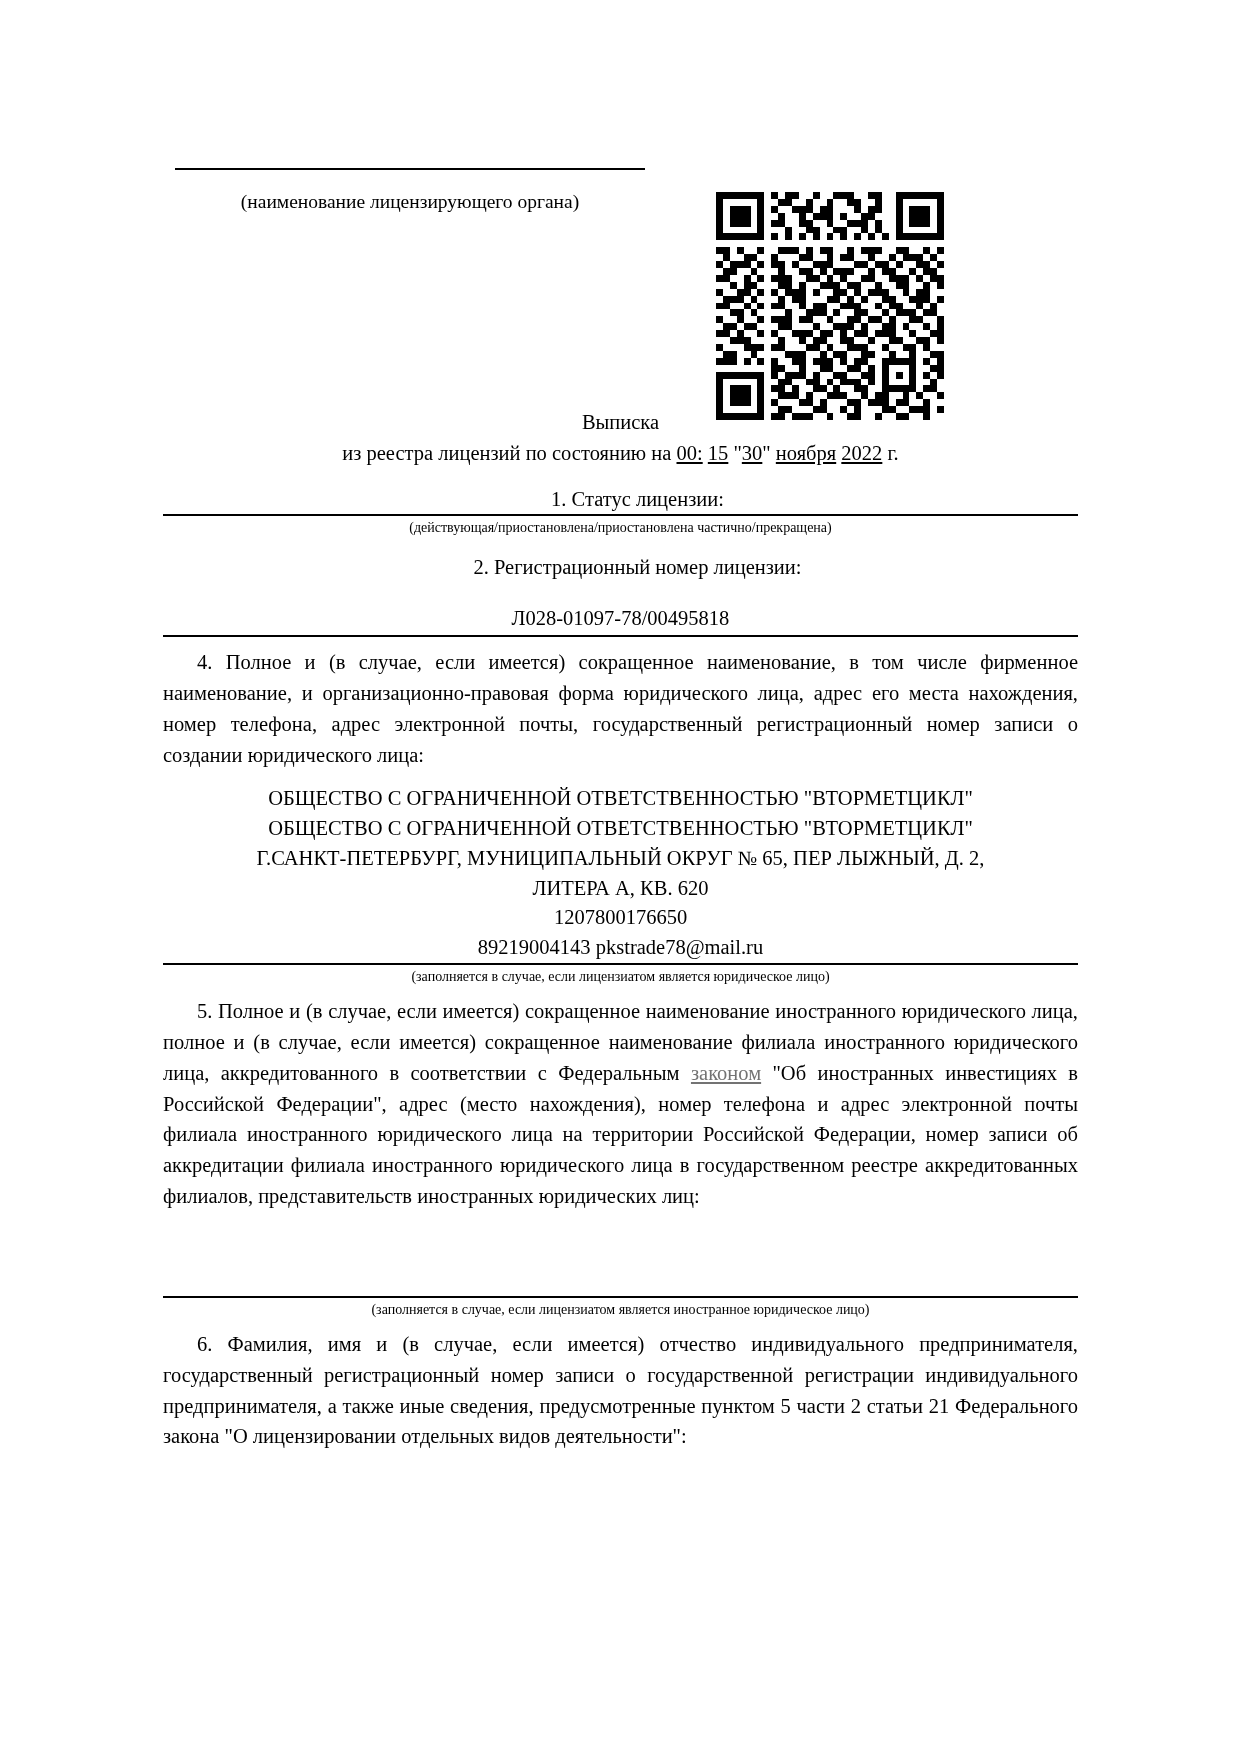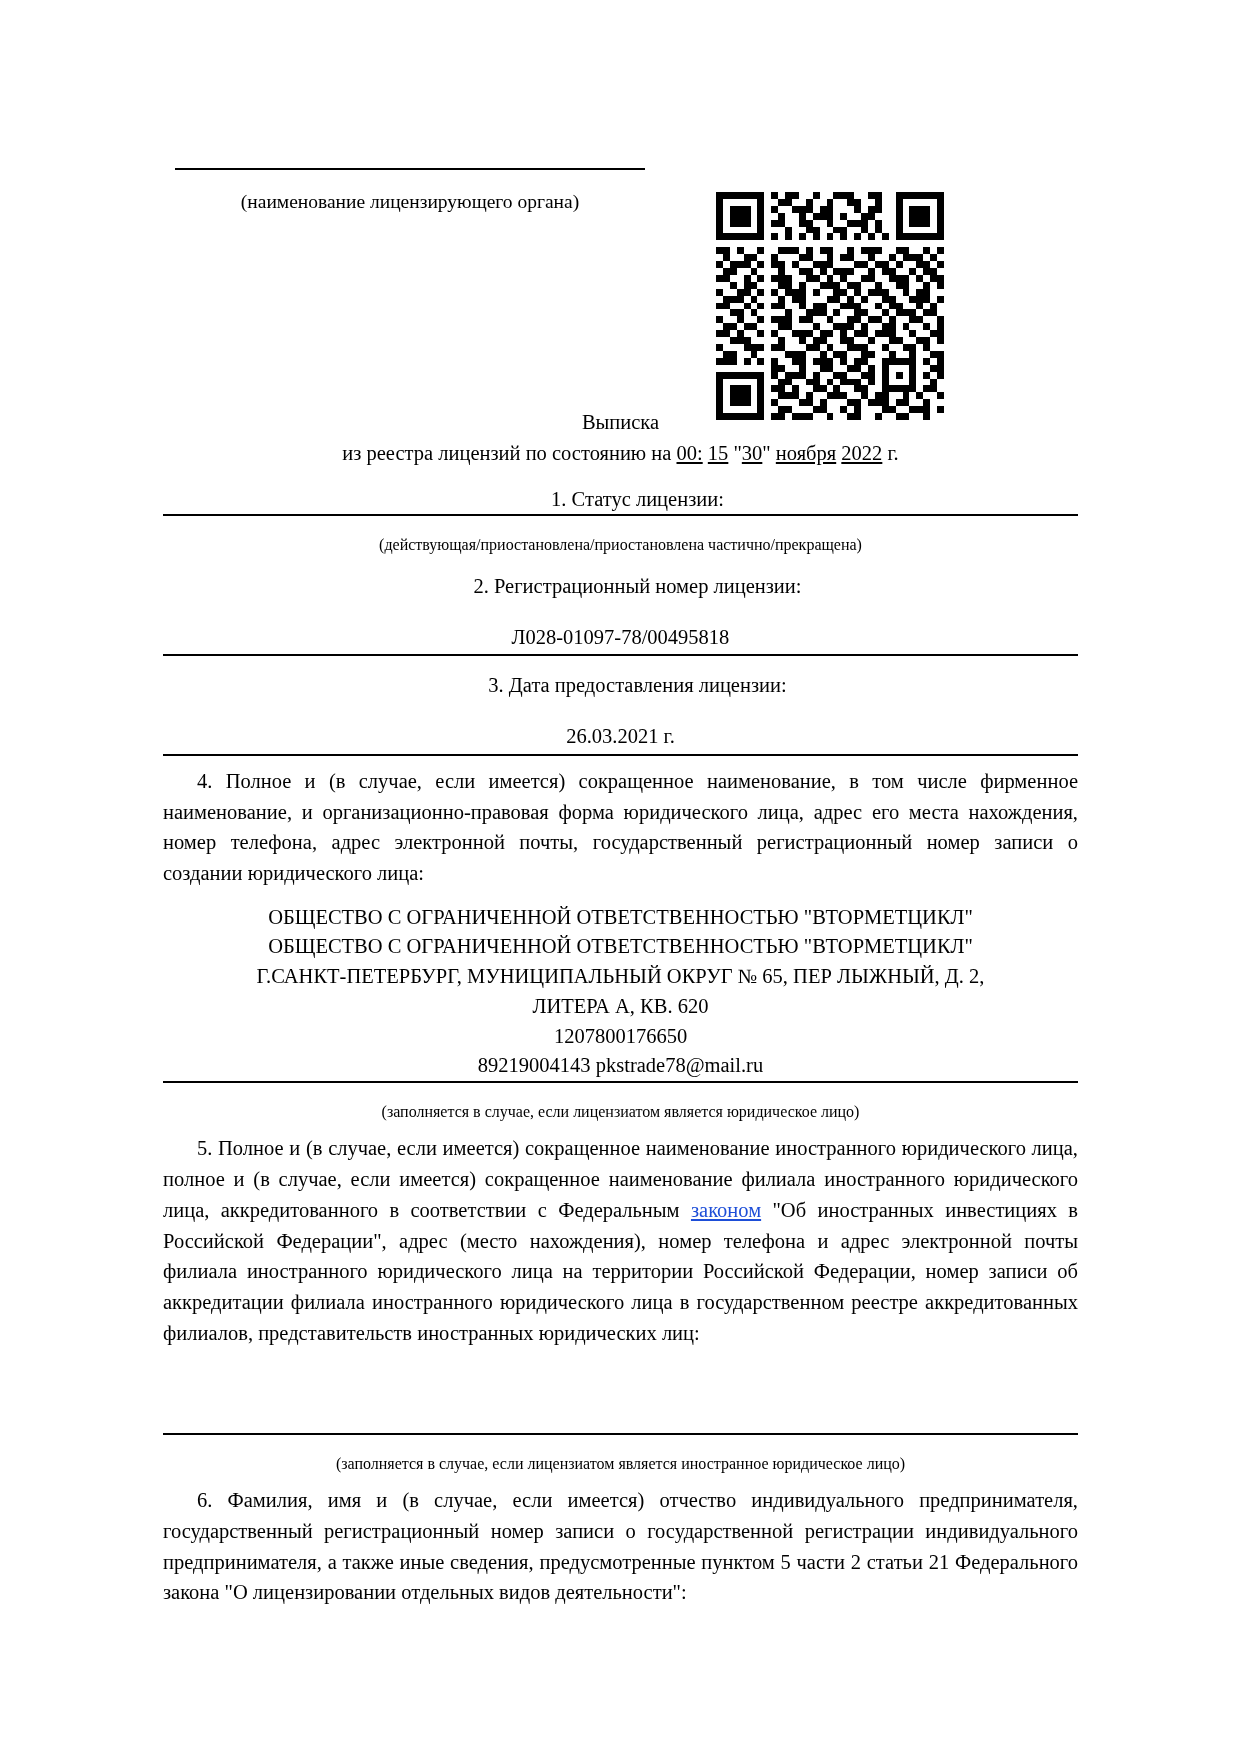--- a/index.html
+++ b/index.html
@@ -84,35 +84,35 @@
     margin-bottom: 2px;
   }
   .rule {
     width: 100%;
     height: 0;
     border-top: 2px solid #000;
     margin: 0;
   }
   .rule-caption {
     text-align: center;
-    font-size: 16px;
+    font-size: 14px;
     line-height: 1.4;
-    padding-top: 18px;
+    padding-top: 2px;
   }
 
   
   .para {
     font-size: 20.5px;
     line-height: 1.5;
     text-align: justify;
     text-indent: 34px;
     margin: 10px 0 0 0;
     hyphens: none;
   }
-  .link { color: #1d4ed8; text-decoration: underline; }
+  .link { color: #737373; text-decoration: underline; }
 
   
   .entity-block {
     text-align: center;
     font-size: 20.5px;
     line-height: 1.45;
     margin-top: 14px;
   }
   .entity-line { display: block; white-space: nowrap; }
 
@@ -466,25 +466,20 @@
       <div class="rule"></div>
       <div class="rule-caption">(действующая/приостановлена/приостановлена частично/прекращена)</div>
     </div>
 
     <div class="section">
       <span class="sec-label">2. Регистрационный номер лицензии:</span>
       <span class="sec-value">Л028-01097-78/00495818</span>
       <div class="rule"></div>
     </div>
 
-    <div class="section">
-      <span class="sec-label">3. Дата предоставления лицензии:</span>
-      <span class="sec-value">26.03.2021 г.</span>
-      <div class="rule"></div>
-    </div>
 
     <div class="section">
       <p class="para">4. Полное и (в случае, если имеется) сокращенное наименование, в том числе фирменное наименование, и организационно-правовая форма юридического лица, адрес его места нахождения, номер телефона, адрес электронной почты, государственный регистрационный номер записи о создании юридического лица:</p>
       <div class="entity-block">
         <span class="entity-line">ОБЩЕСТВО С ОГРАНИЧЕННОЙ ОТВЕТСТВЕННОСТЬЮ "ВТОРМЕТЦИКЛ"</span>
         <span class="entity-line">ОБЩЕСТВО С ОГРАНИЧЕННОЙ ОТВЕТСТВЕННОСТЬЮ "ВТОРМЕТЦИКЛ"</span>
         <span class="entity-line">Г.САНКТ-ПЕТЕРБУРГ, МУНИЦИПАЛЬНЫЙ ОКРУГ № 65, ПЕР ЛЫЖНЫЙ, Д. 2,</span>
         <span class="entity-line">ЛИТЕРА А, КВ. 620</span>
         <span class="entity-line">1207800176650</span>
         <span class="entity-line">89219004143 pkstrade78@mail.ru</span>

